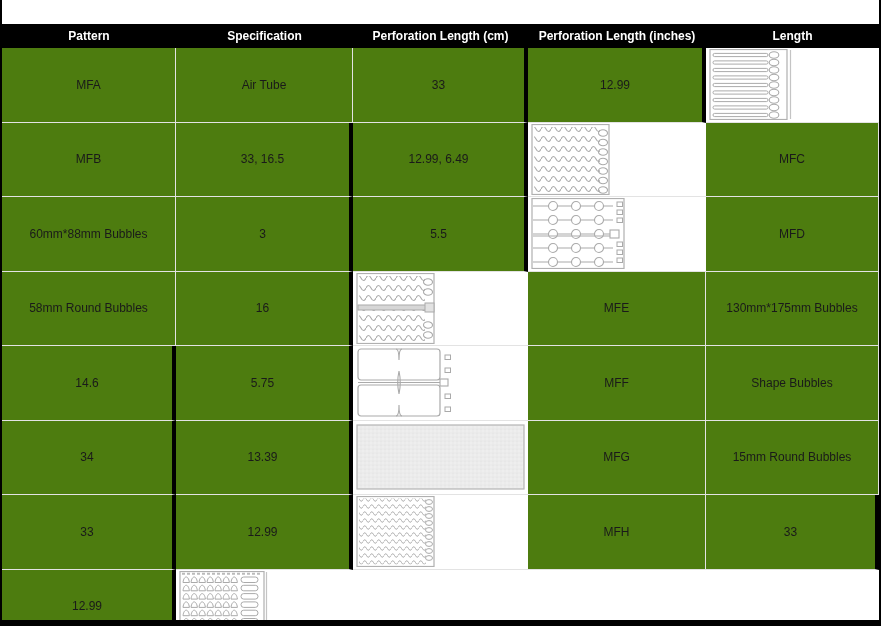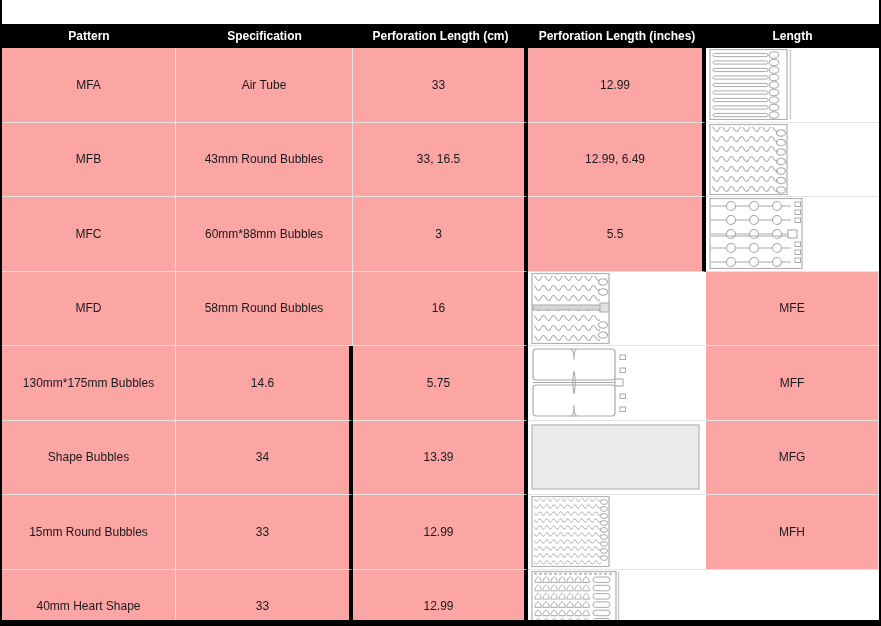--- a/index.html
+++ b/index.html
@@ -14,21 +14,21 @@
     grid-template-columns:174px 177px 175px 178px 1fr;
     grid-template-rows:24px repeat(8, 1fr);
     margin-top:24px;
   }
   .hcell {
     background:#000; color:#fff; font-size:12px; font-weight:bold;
     display:flex; align-items:center; justify-content:center;
     white-space:nowrap; overflow:hidden;
   }
   .cell {
-    background:#fca5a5; color:#1a1a1a; font-size:12px;
+    background:#4d7c0f; color:#1a1a1a; font-size:12px;
     display:flex; align-items:center; justify-content:center;
     border-right:1px solid #e3e3e3; border-bottom:1px solid #e3e3e3;
     white-space:nowrap;
   }
   .cell.heavy-r { border-right:4px solid #000; }
   .img-cell {
     background:#fff; border-bottom:1px solid #e3e3e3;
     display:flex; align-items:center; justify-content:flex-start;
     padding-left:3px; overflow:hidden;
   }
@@ -100,21 +100,20 @@
         <use href="#tubeA" y="28.5"></use>
           <use href="#tubeA" y="36"></use>
           <use href="#tubeA" y="43.5"></use>
         <use href="#tubeA" y="51"></use>
           <use href="#tubeA" y="58.5"></use>
           <use href="#tubeA" y="66"></use>
       </svg>
     </div>
 
     <div class="cell">MFB</div>
-    <div class="cell">43mm Round Bubbles</div>
     <div class="cell heavy-r">33, 16.5</div>
     <div class="cell heavy-r">12.99, 6.49</div>
     <div class="img-cell">
       <svg width="85" height="71" viewBox="0 0 85 71">
         <rect x="1" y="0.5" width="77" height="70" fill="none" stroke="#b0b0b0" stroke-width="1.2"></rect>
         <rect x="3" y="3" width="66" height="65" fill="url(#wave10)"></rect>
         <use href="#ovR" x="72" y="9"></use>
           <use href="#ovR" x="72" y="18.5"></use>
           <use href="#ovR" x="72" y="28"></use>
         <use href="#ovR" x="72" y="37.5"></use>
@@ -208,21 +207,20 @@
         <use href="#ovRs" x="73" y="27"></use>
           <use href="#ovRs" x="73" y="34"></use>
           <use href="#ovRs" x="73" y="41"></use>
         <use href="#ovRs" x="73" y="48"></use>
           <use href="#ovRs" x="73" y="55"></use>
           <use href="#ovRs" x="73" y="62"></use>
       </svg>
     </div>
 
     <div class="cell">MFH</div>
-    <div class="cell">40mm Heart Shape</div>
     <div class="cell heavy-r">33</div>
     <div class="cell heavy-r">12.99</div>
     <div class="img-cell">
       <svg width="90" height="71" viewBox="0 0 90 71">
         <rect x="1" y="0.5" width="84" height="70" fill="none" stroke="#b0b0b0" stroke-width="1.2"></rect>
         <line x1="87.5" y1="1" x2="87.5" y2="70" stroke="#c4c4c4" stroke-width="1.2"></line>
         <line x1="3" y1="2.8" x2="82" y2="2.8" stroke="#bbbbbb" stroke-width="2" stroke-dasharray="3,2"></line>
         <use href="#hrowH" y="6"></use>
           <use href="#hrowH" y="14.3"></use>
           <use href="#hrowH" y="22.6"></use>

